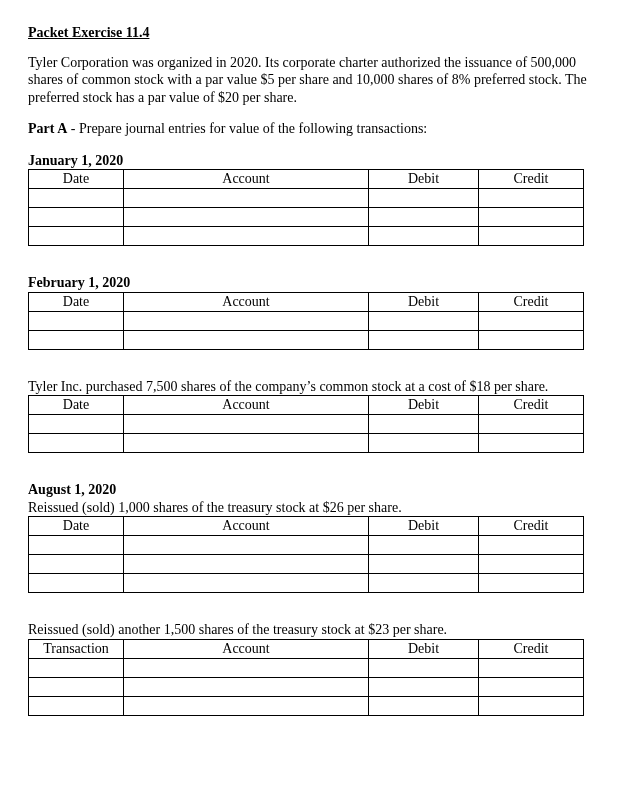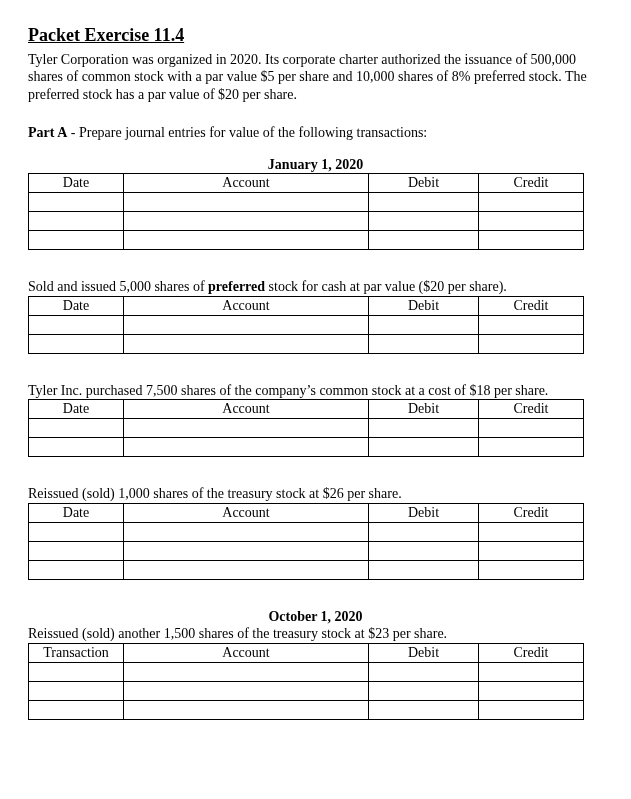--- a/index.html
+++ b/index.html
@@ -8,36 +8,35 @@
     font-family: "Times New Roman", Times, serif;
     font-size: 14px;
     color: #000;
     line-height: 1.25;
     width: 631px;
     box-sizing: border-box;
   }
   .title {
     font-weight: bold;
     text-decoration: underline;
-    font-size: 18px;
-    margin-bottom: 4px;
+    font-size: 14px;
+    margin-bottom: 12px;
   }
   .intro {
-    margin-bottom: 21px;
+    margin-bottom: 14px;
   }
   .part-a {
     margin-bottom: 14px;
   }
   .bold { font-weight: bold; margin-top: 48px; }
   .section {
     margin-bottom: 28px;
   }
   .sec-date {
     font-weight: bold;
-    text-align: center;
   }
   .sec-desc {
     margin-bottom: 0;
   }
   table.journal {
     border-collapse: collapse;
     width: 555px;
     margin-top: 0;
     table-layout: fixed;
   }
@@ -99,23 +98,21 @@
           <td></td>
           <td></td>
           <td></td>
           <td></td>
         </tr>
   </tbody>
     </table>
 </div>
 
 <div class="section">
-  <div class="sec-desc">
-    <span>Sold and issued 5,000 shares of </span><span class="bold">preferred</span><span> stock for cash at par value ($20 per share).</span>
-  </div>
+  <div class="sec-date">February 1, 2020</div>
   <table class="journal">
     <colgroup>
         <col class="c-date">
         <col class="c-account">
         <col class="c-debit">
         <col class="c-credit">
       </colgroup>
     <tbody>
         <tr class="header">
       <td>Date</td>
@@ -165,20 +162,21 @@
           <td></td>
           <td></td>
           <td></td>
           <td></td>
         </tr>
   </tbody>
     </table>
 </div>
 
 <div class="section">
+  <div class="sec-date">August 1, 2020</div>
   <div class="sec-desc">Reissued (sold) 1,000 shares of the treasury stock at $26 per share.</div>
   <table class="journal">
     <colgroup>
         <col class="c-date">
         <col class="c-account">
         <col class="c-debit">
         <col class="c-credit">
       </colgroup>
     <tbody>
         <tr class="header">
@@ -203,21 +201,20 @@
           <td></td>
           <td></td>
           <td></td>
           <td></td>
         </tr>
   </tbody>
     </table>
 </div>
 
 <div class="section">
-  <div class="sec-date">October 1, 2020</div>
   <div class="sec-desc">Reissued (sold) another 1,500 shares of the treasury stock at $23 per share.</div>
   <table class="journal">
     <colgroup>
         <col class="c-date">
         <col class="c-account">
         <col class="c-debit">
         <col class="c-credit">
       </colgroup>
     <tbody>
         <tr class="header">

